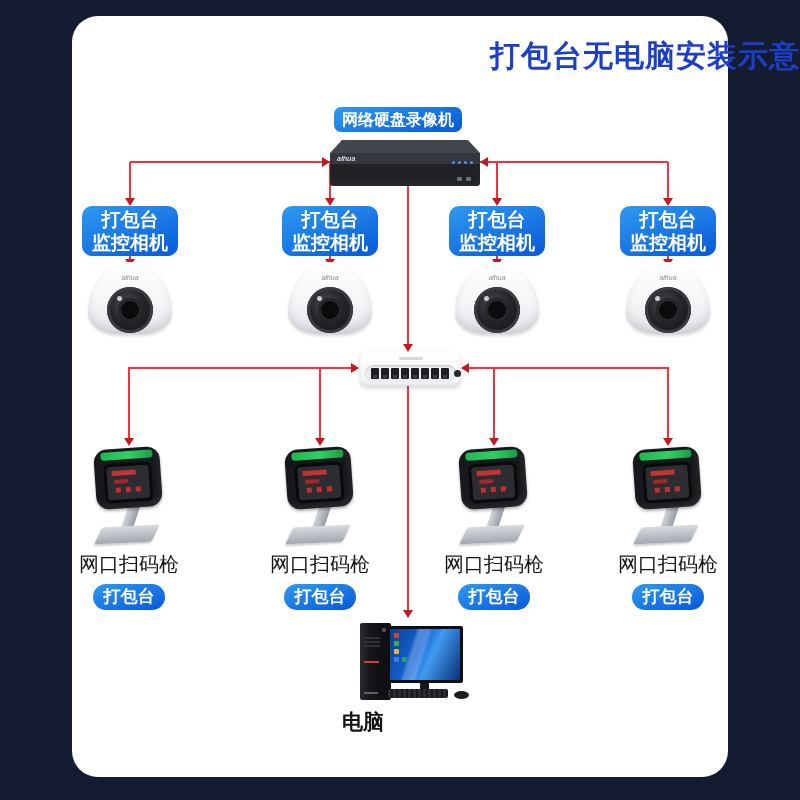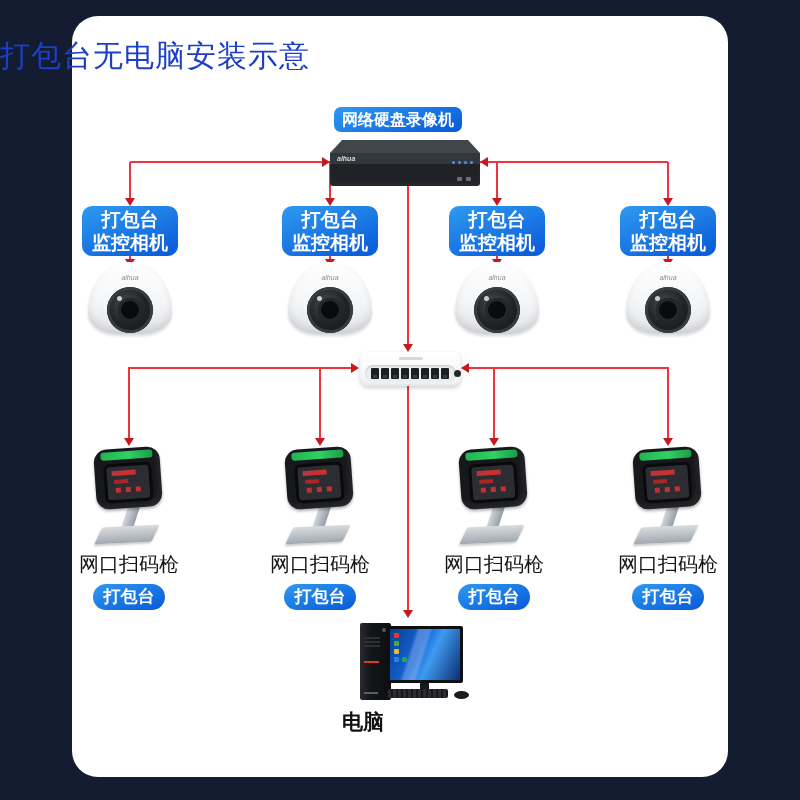--- a/index.html
+++ b/index.html
@@ -5,21 +5,21 @@
   :root{
     --page_bg:#131c30; --card_bg:#ffffff; --title_blue:#1d3fc8;
     --badge_start:#2e9af0; --badge_end:#0c5fdb;
     --line_red:#f1333e; --arrow_red:#c21a1f; --scanner_green:#2fd165;
   }
   *{margin:0;padding:0;box-sizing:border-box;}
   html,body{width:800px;height:800px;overflow:hidden;}
   body{font-family:"Liberation Sans","DejaVu Sans",sans-serif;background:var(--page_bg);}
   .stage{position:relative;width:800px;height:800px;background:var(--page_bg);}
   .card{position:absolute;left:72px;top:16px;width:656px;height:761px;background:var(--card_bg);border-radius:26px;}
-  .title{position:absolute;left:0;top:36px;width:100%;text-align:left;font-size:30px;font-weight:400;color:var(--title_blue);letter-spacing:1px;}
+  .title{position:absolute;left:0;top:36px;width:100%;text-align:right;font-size:30px;font-weight:700;color:var(--title_blue);letter-spacing:1px;}
 
   
   .ln{position:absolute;background:var(--line_red);}
   .ln.h{height:2px;} .ln.v{width:2px;}
   .ar{position:absolute;width:0;height:0;}
   .ar-d{border-left:5px solid transparent;border-right:5px solid transparent;border-top:8px solid var(--arrow_red);}
   .ar-r{border-top:5px solid transparent;border-bottom:5px solid transparent;border-left:8px solid var(--arrow_red);}
   .ar-l{border-top:5px solid transparent;border-bottom:5px solid transparent;border-right:8px solid var(--arrow_red);}
 
   

